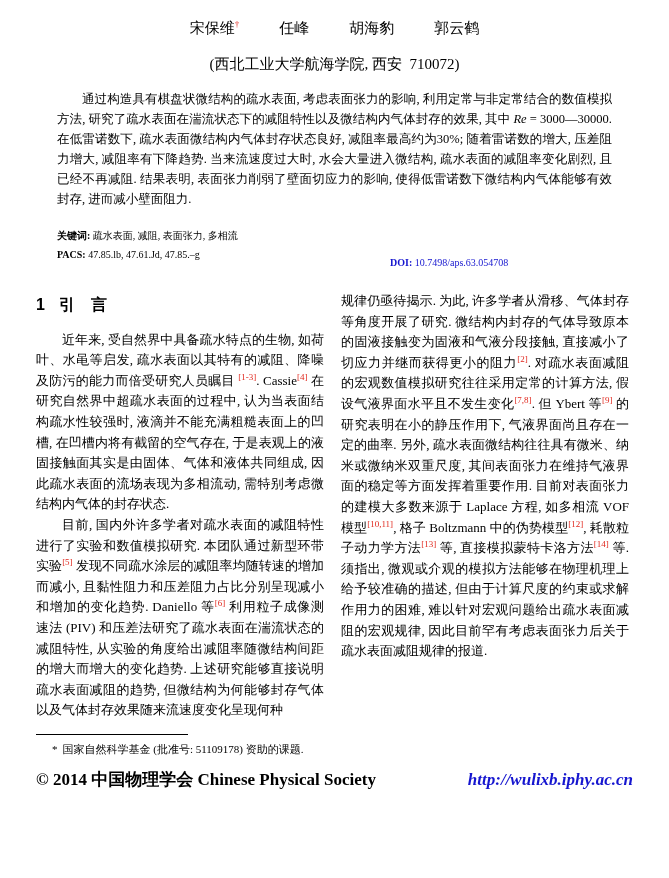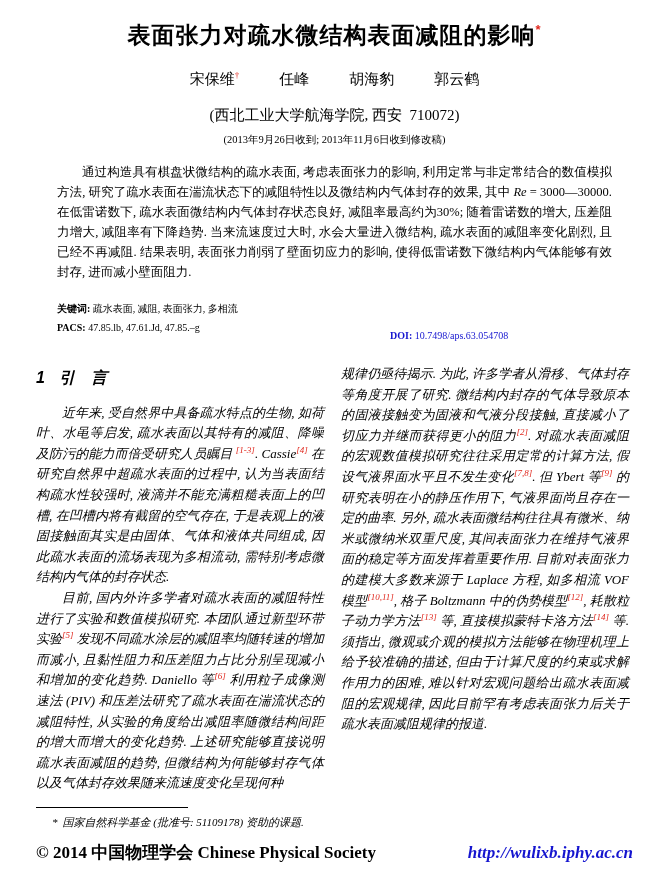--- a/index.html
+++ b/index.html
@@ -36,21 +36,21 @@
     line-height:1.6;
     text-align:justify;
   }
   .meta{margin:0 57px;font-size:10px;}
   .keywords-row{margin-top:20px;}
   .pacs-row{position:relative;margin-top:6px;height:18px;}
   .label-bold{font-weight:bold;}
   .doi-group{position:absolute;left:333px;top:8px;}
   .doi-label{font-weight:bold;color:var(--accent-blue);}
   .doi-value{color:var(--accent-blue);text-decoration:none;}
-  .columns{display:flex;margin:24px 36px 0 36px;gap:17px;font-style:italic;}
+  .columns{display:flex;margin:24px 36px 0 36px;gap:17px;}
   .col{width:288px;font-size:13px;line-height:20.6px;text-align:justify;}
   .section-heading{
     font-size:16px;font-weight:bold;
     font-family:"Liberation Sans","DejaVu Sans",sans-serif;
     margin:4px 0 14px 0;
   }
   .section-number{margin-right:14px;}
   .para{margin:0;}
   .indent{text-indent:2em;}
   sup.ref{color:var(--accent-red);font-size:9px;line-height:0;}
@@ -65,29 +65,25 @@
     margin:8px 36px 0 36px;font-size:17px;
   }
   .copyright{font-weight:bold;}
   .site-url{color:var(--accent-blue);font-weight:bold;font-style:italic;text-decoration:none;}
 </style>
 </head>
 <body>
 
 <div class="page">
 
-  <div class="title">
-    <span>表面张力对疏水微结构表面减阻的影响</span><sup>*</sup>
-  </div>
 
   <div class="authors"><span class="author">宋保维<sup>†</sup></span><span class="author">任峰</span><span class="author">胡海豹</span><span class="author">郭云鹤</span></div>
 
   <div class="affiliation">(西北工业大学航海学院, 西安  710072)</div>
 
-  <div class="dates">(2013年9月26日收到; 2013年11月6日收到修改稿)</div>
 
   <p class="abstract indent"><span>通过构造具有棋盘状微结构的疏水表面, 考虑表面张力的影响, 利用定常与非定常结合的数值模拟方法, 研究了疏水表面在湍流状态下的减阻特性以及微结构内气体封存的效果, 其中 </span><span class="math">Re</span><span> = 3000—30000. 在低雷诺数下, 疏水表面微结构内气体封存状态良好, 减阻率最高约为30%; 随着雷诺数的增大, 压差阻力增大, 减阻率有下降趋势. 当来流速度过大时, 水会大量进入微结构, 疏水表面的减阻率变化剧烈, 且已经不再减阻. 结果表明, 表面张力削弱了壁面切应力的影响, 使得低雷诺数下微结构内气体能够有效封存, 进而减小壁面阻力.</span></p>
 
   <div class="meta">
     <div class="keywords-row">
       <span class="label-bold">关键词:</span>
       <span>疏水表面, 减阻, 表面张力, 多相流</span>
     </div>
     <div class="pacs-row">
       <span class="label-bold">PACS:</span>

